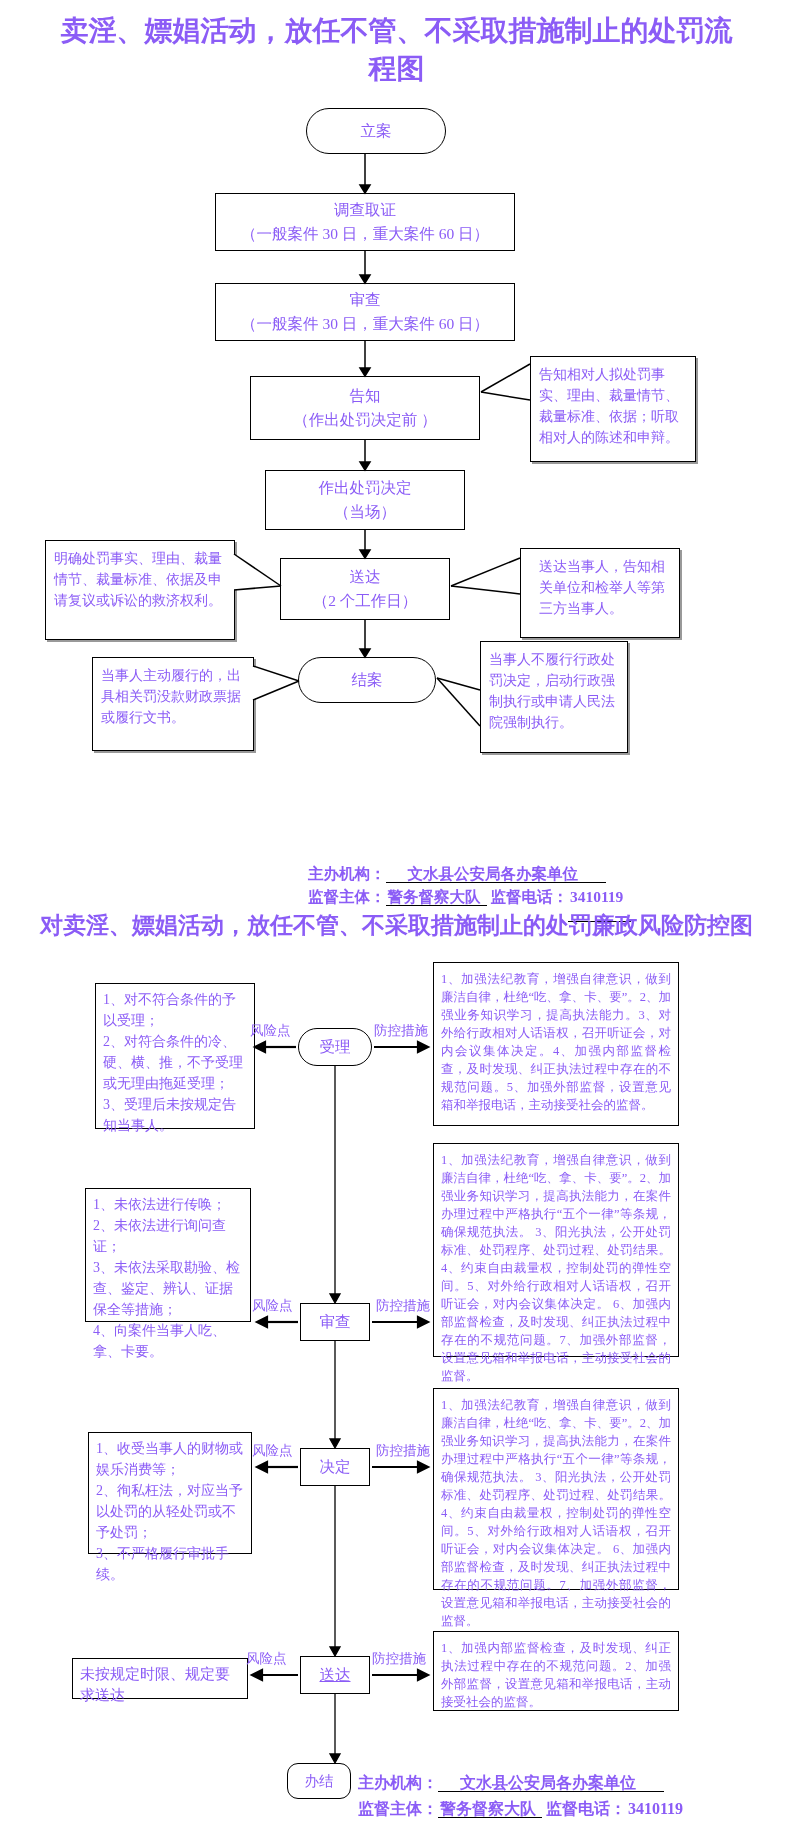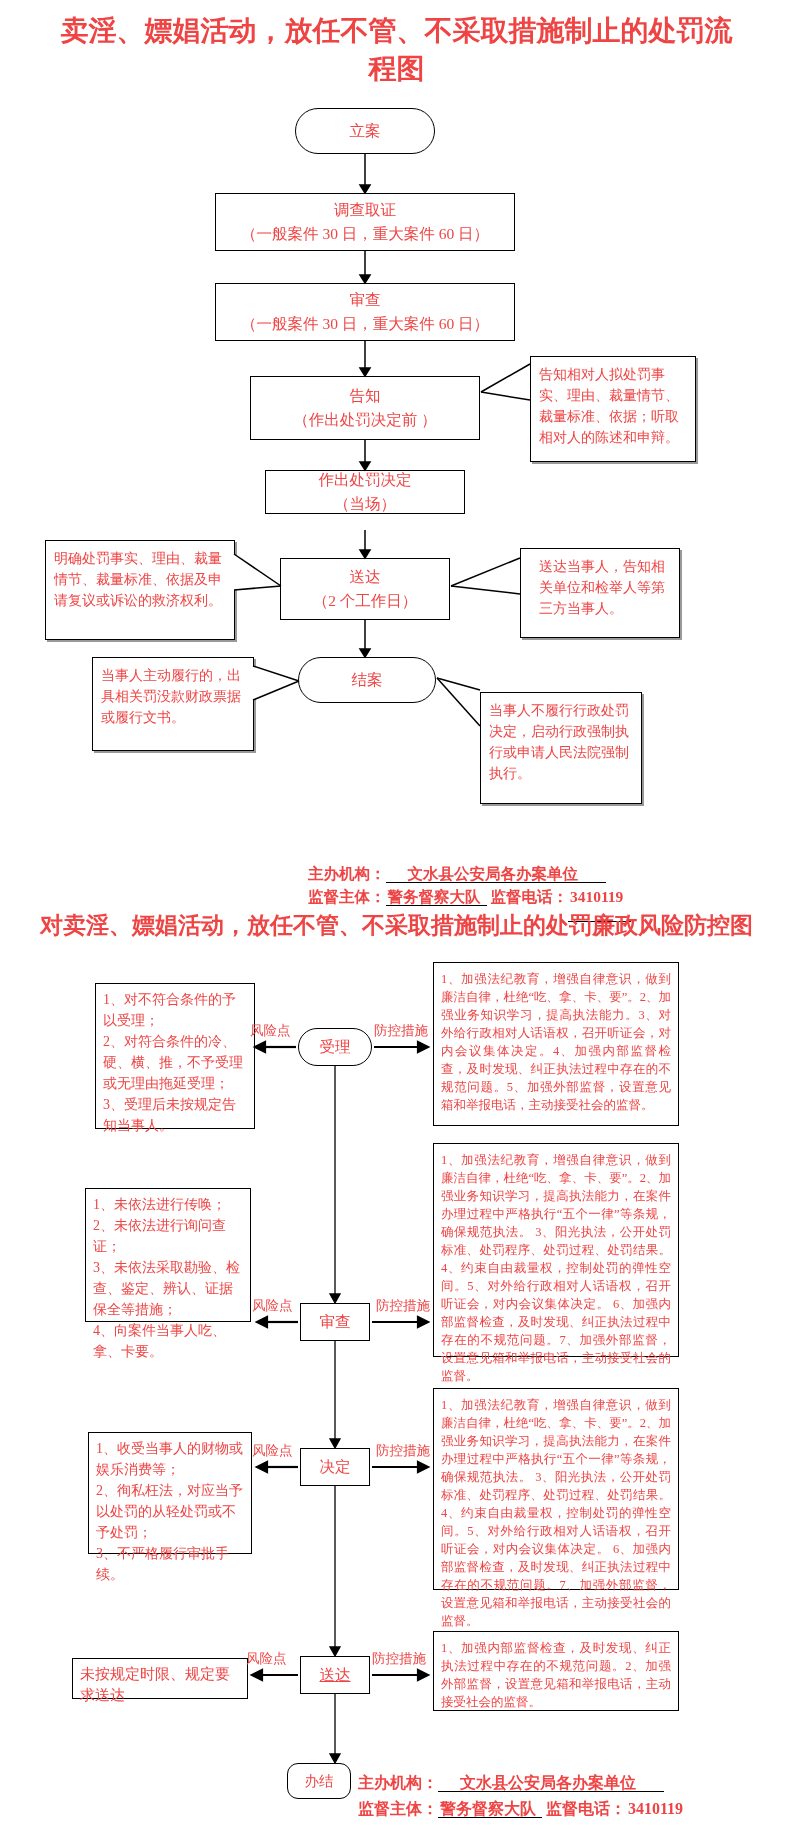--- a/index.html
+++ b/index.html
@@ -1,16 +1,16 @@
 <!DOCTYPE html>
 <html><head>
 <meta charset="utf-8">
 <style>
   html,body{margin:0;padding:0;background:#fff;}
-  .page{position:relative;width:793px;height:1831px;background:#fff;color:#ef4444;
+  .page{position:relative;width:793px;height:1831px;background:#fff;color:#8b5cf6;
         font-family:"Liberation Serif","DejaVu Sans",serif;overflow:hidden;}
   .abs{position:absolute;box-sizing:border-box;}
   .pre{white-space:pre-line;}
   .title1{left:0;top:12px;width:793px;text-align:center;font-size:28px;font-weight:bold;line-height:38px;}
   .title2{left:0;top:910px;width:793px;text-align:center;font-size:23px;font-weight:bold;}
   .node{border:1.5px solid #000;display:flex;flex-direction:column;align-items:center;justify-content:center;
         text-align:center;font-size:15.5px;line-height:24px;background:#fff;}
   .stadium{border-radius:999px;}
   .rounded{border-radius:11px;}
   .callout{border:1.5px solid #000;box-shadow:2px 2px 0 #999;padding:7px 8px;font-size:14px;line-height:21px;background:#fff;}
@@ -26,62 +26,62 @@
   svg.overlay{position:absolute;left:0;top:0;pointer-events:none;}
 </style>
 </head>
 <body>
 
 <div class="page">
 
   <div class="abs title1 pre">卖淫、嫖娼活动，放任不管、不采取措施制止的处罚流
 程图</div>
 
-  <div class="abs node stadium" style="left:295px;top:108px;width:140px;height:46px;">
+  <div class="abs node stadium" style="left:306px;top:108px;width:140px;height:46px;">
     <span>立案</span>
   </div>
 
   <div class="abs node" style="left:215px;top:193px;width:300px;height:58px;">
     <span>调查取证</span>
     <span>（一般案件 30 日，重大案件 60 日）</span>
   </div>
 
   <div class="abs node" style="left:215px;top:283px;width:300px;height:58px;">
     <span>审查</span>
     <span>（一般案件 30 日，重大案件 60 日）</span>
   </div>
 
   <div class="abs node" style="left:250px;top:376px;width:230px;height:64px;">
     <span>告知</span>
     <span>（作出处罚决定前 ）</span>
   </div>
 
   <div class="abs callout" style="left:530px;top:356px;width:166px;height:106px;">告知相对人拟处罚事实、理由、裁量情节、裁量标准、依据；听取相对人的陈述和申辩。</div>
 
-  <div class="abs node" style="left:265px;top:470px;width:200px;height:44px;">
+  <div class="abs node" style="left:265px;top:470px;width:200px;height:60px;">
     <span>作出处罚决定</span>
     <span>（当场）</span>
   </div>
 
   <div class="abs node" style="left:280px;top:558px;width:170px;height:62px;">
     <span>送达</span>
     <span>（2 个工作日）</span>
   </div>
 
   <div class="abs callout" style="left:45px;top:540px;width:190px;height:100px;">明确处罚事实、理由、裁量情节、裁量标准、依据及申请复议或诉讼的救济权利。</div>
 
   <div class="abs callout" style="left:520px;top:548px;width:160px;height:90px;padding-left:18px;">送达当事人，告知相关单位和检举人等第三方当事人。</div>
 
   <div class="abs node stadium" style="left:298px;top:657px;width:138px;height:46px;">
     <span>结案</span>
   </div>
 
   <div class="abs callout" style="left:92px;top:657px;width:162px;height:94px;">当事人主动履行的，出具相关罚没款财政票据或履行文书。</div>
 
-  <div class="abs callout" style="left:480px;top:692px;width:162px;height:112px;">当事人不履行行政处罚决定，启动行政强制执行或申请人民法院强制执行。</div>
+  <div class="abs callout" style="left:480px;top:641px;width:148px;height:112px;">当事人不履行行政处罚决定，启动行政强制执行或申请人民法院强制执行。</div>
 
   <div class="abs" style="left:308px;top:862px;">
     <div class="orgline">
       <span>主办机构：</span><span class="uval pad1">文水县公安局各办案单位</span>
     </div>
     <div class="orgline">
       <span>监督主体：</span><span class="uval pad2">警务督察大队</span>
       <span>监督电话：</span><span class="uval pad3">3410119</span>
     </div>
   </div>

